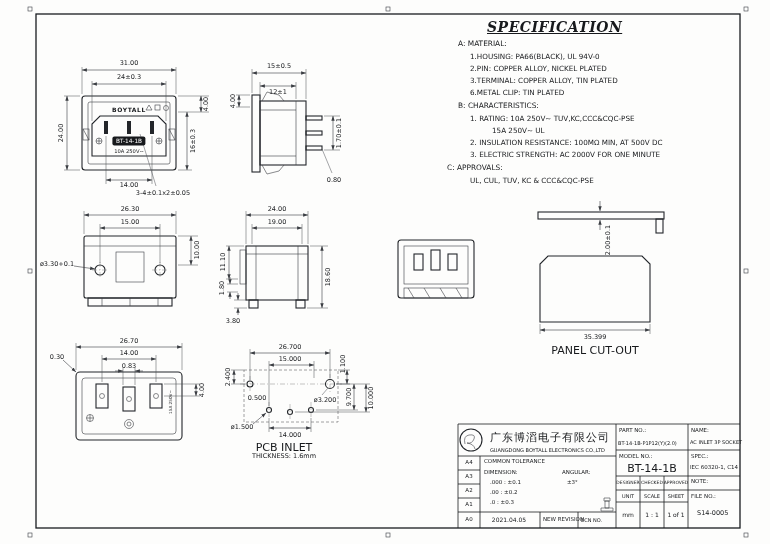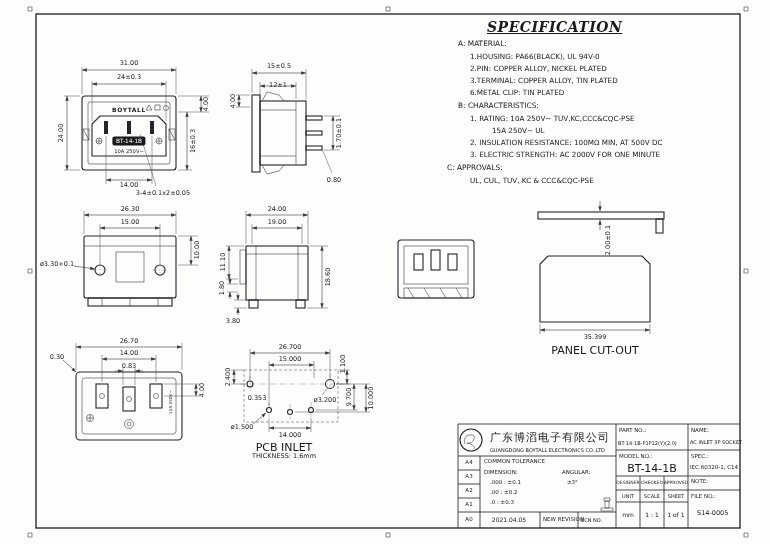--- a/index.html
+++ b/index.html
@@ -322,21 +322,21 @@
 <div class="lbl v" style="left:61px;top:133px">24.00</div>
 <div class="lbl" style="left:129px;top:185px">14.00</div>
 <div class="lbl v" style="left:206px;top:104px">4.00</div>
 <div class="lbl v" style="left:193px;top:141px">16±0.3</div>
 <div class="lbl" style="left:163px;top:193px">3-4±0.1x2±0.05</div>
 <div class="lbl brand" style="left:129px;top:110px">BOYTALL</div>
 <div class="badge" style="left:129px;top:141px">BT-14-1B</div>
 <div class="lbl rt" style="left:129px;top:152px">10A 250V~</div>
 
 <div class="lbl" style="left:279px;top:66px">15±0.5</div>
-<div class="lbl" style="left:278px;top:85px">12±1</div>
+<div class="lbl" style="left:278px;top:92px">12±1</div>
 <div class="lbl v" style="left:233px;top:101px">4.00</div>
 <div class="lbl v" style="left:339px;top:133px">1.70±0.1</div>
 <div class="lbl" style="left:334px;top:180px">0.80</div>
 
 <div class="lbl" style="left:130px;top:209px">26.30</div>
 <div class="lbl" style="left:130px;top:222px">15.00</div>
 <div class="lbl v" style="left:197px;top:250px">10.00</div>
 <div class="lbl" style="left:57px;top:264px">ø3.30+0.1</div>
 
 <div class="lbl" style="left:277px;top:209px">24.00</div>
@@ -354,21 +354,21 @@
 <div class="lbl" style="left:129px;top:353px">14.00</div>
 <div class="lbl" style="left:129px;top:366px">0.83</div>
 <div class="lbl" style="left:57px;top:357px">0.30</div>
 <div class="lbl v" style="left:202px;top:390px">4.00</div>
 <div class="lbl v mk" style="left:171px;top:402px">15A 250V~</div>
 
 <div class="lbl v" style="left:228px;top:377px">2.400</div>
 <div class="lbl" style="left:290px;top:347px">26.700</div>
 <div class="lbl" style="left:290px;top:359px">15.000</div>
 <div class="lbl v" style="left:343px;top:364px">1.100</div>
-<div class="lbl" style="left:257px;top:398px">0.353</div>
+<div class="lbl" style="left:257px;top:398px">0.500</div>
 <div class="lbl" style="left:325px;top:400px">ø3.200</div>
 <div class="lbl" style="left:242px;top:427px">ø1.500</div>
 <div class="lbl" style="left:290px;top:435px">14.000</div>
 <div class="lbl v" style="left:349px;top:397px">9.700</div>
 <div class="lbl v" style="left:371px;top:398px">10.000</div>
 <div class="lbl b7" style="left:284px;top:447px">PCB INLET</div>
 <div class="lbl t65" style="left:284px;top:456px">THICKNESS: 1.6mm</div>
 
 <div class="lbl la cn" style="left:490px;top:437px">广东博滔电子有限公司</div>
 <div class="lbl la en" style="left:490px;top:450px">GUANGDONG BOYTALL ELECTRONICS CO.,LTD</div>

